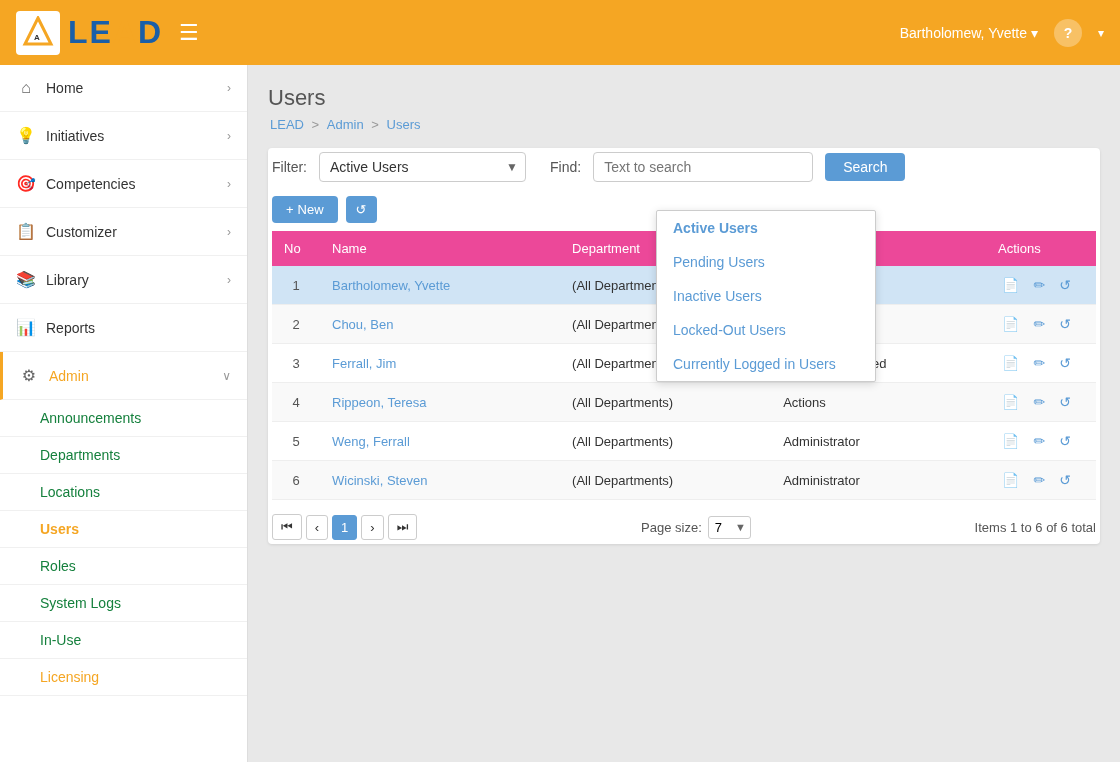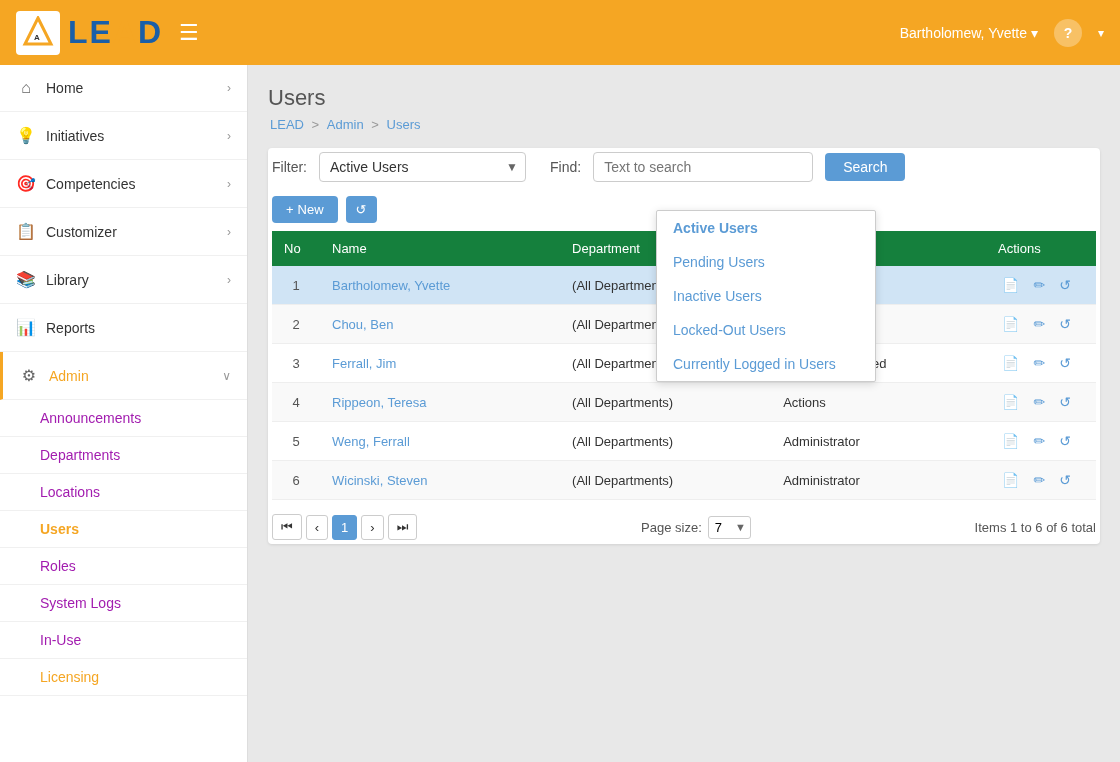--- a/index.html
+++ b/index.html
@@ -49,21 +49,21 @@
       border-bottom: 1px solid #f0f0f0;
     }
     .sidebar-item.active { border-left: 3px solid #f5a623; background: #fff; }
     .sidebar-item-left { display: flex; align-items: center; gap: 10px; }
     .sidebar-icon { font-size: 16px; color: #666; width: 20px; text-align: center; }
     .sidebar-label { font-size: 14px; }
     .sidebar-arrow { color: #999; font-size: 12px; }
 
     .sidebar-sub { padding: 0; }
     .sidebar-sub-item {
-      padding: 10px 16px 10px 40px; cursor: pointer; color: #a21caf;
+      padding: 10px 16px 10px 40px; cursor: pointer; color: #15803d;
       border-bottom: 1px solid #f0f0f0; font-size: 14px;
     }
     .sidebar-sub-item.active { color: #f5a623; font-weight: bold; }
 
     
     .main { flex: 1; padding: 20px; overflow-y: auto; background: #e8e8e8; }
     .page-title { font-size: 22px; color: #555; margin-bottom: 6px; font-weight: normal; }
     .breadcrumb { font-size: 13px; color: #5b9bd5; margin-bottom: 16px; }
     .breadcrumb span { color: #999; margin: 0 2px; }
 
@@ -108,21 +108,21 @@
       display: flex; align-items: center; gap: 4px;
     }
     .btn-icon {
       padding: 6px 10px; background: #5b9bd5; color: #fff;
       border: none; border-radius: 4px; cursor: pointer; font-size: 13px;
     }
 
     
     .table-wrap { overflow-x: auto; }
     table { width: 100%; border-collapse: collapse; }
-    thead tr { background: #15803d; color: #fff; }
+    thead tr { background: #ec4899; color: #fff; }
     thead th { padding: 10px 12px; text-align: left; font-size: 13px; font-weight: normal; }
     tbody tr:nth-child(odd) { background: #fff; }
     tbody tr:nth-child(even) { background: #f9f9f9; }
     tbody tr:first-child { background: #d0e4f5; }
     tbody td { padding: 9px 12px; font-size: 13px; color: #333; border-bottom: 1px solid #eee; }
     .td-name { color: #5b9bd5; }
     .td-no { color: #555; text-align: center; width: 40px; }
     .action-icons { display: flex; gap: 6px; }
     .action-icon {
       color: #5b9bd5; cursor: pointer; font-size: 14px;

